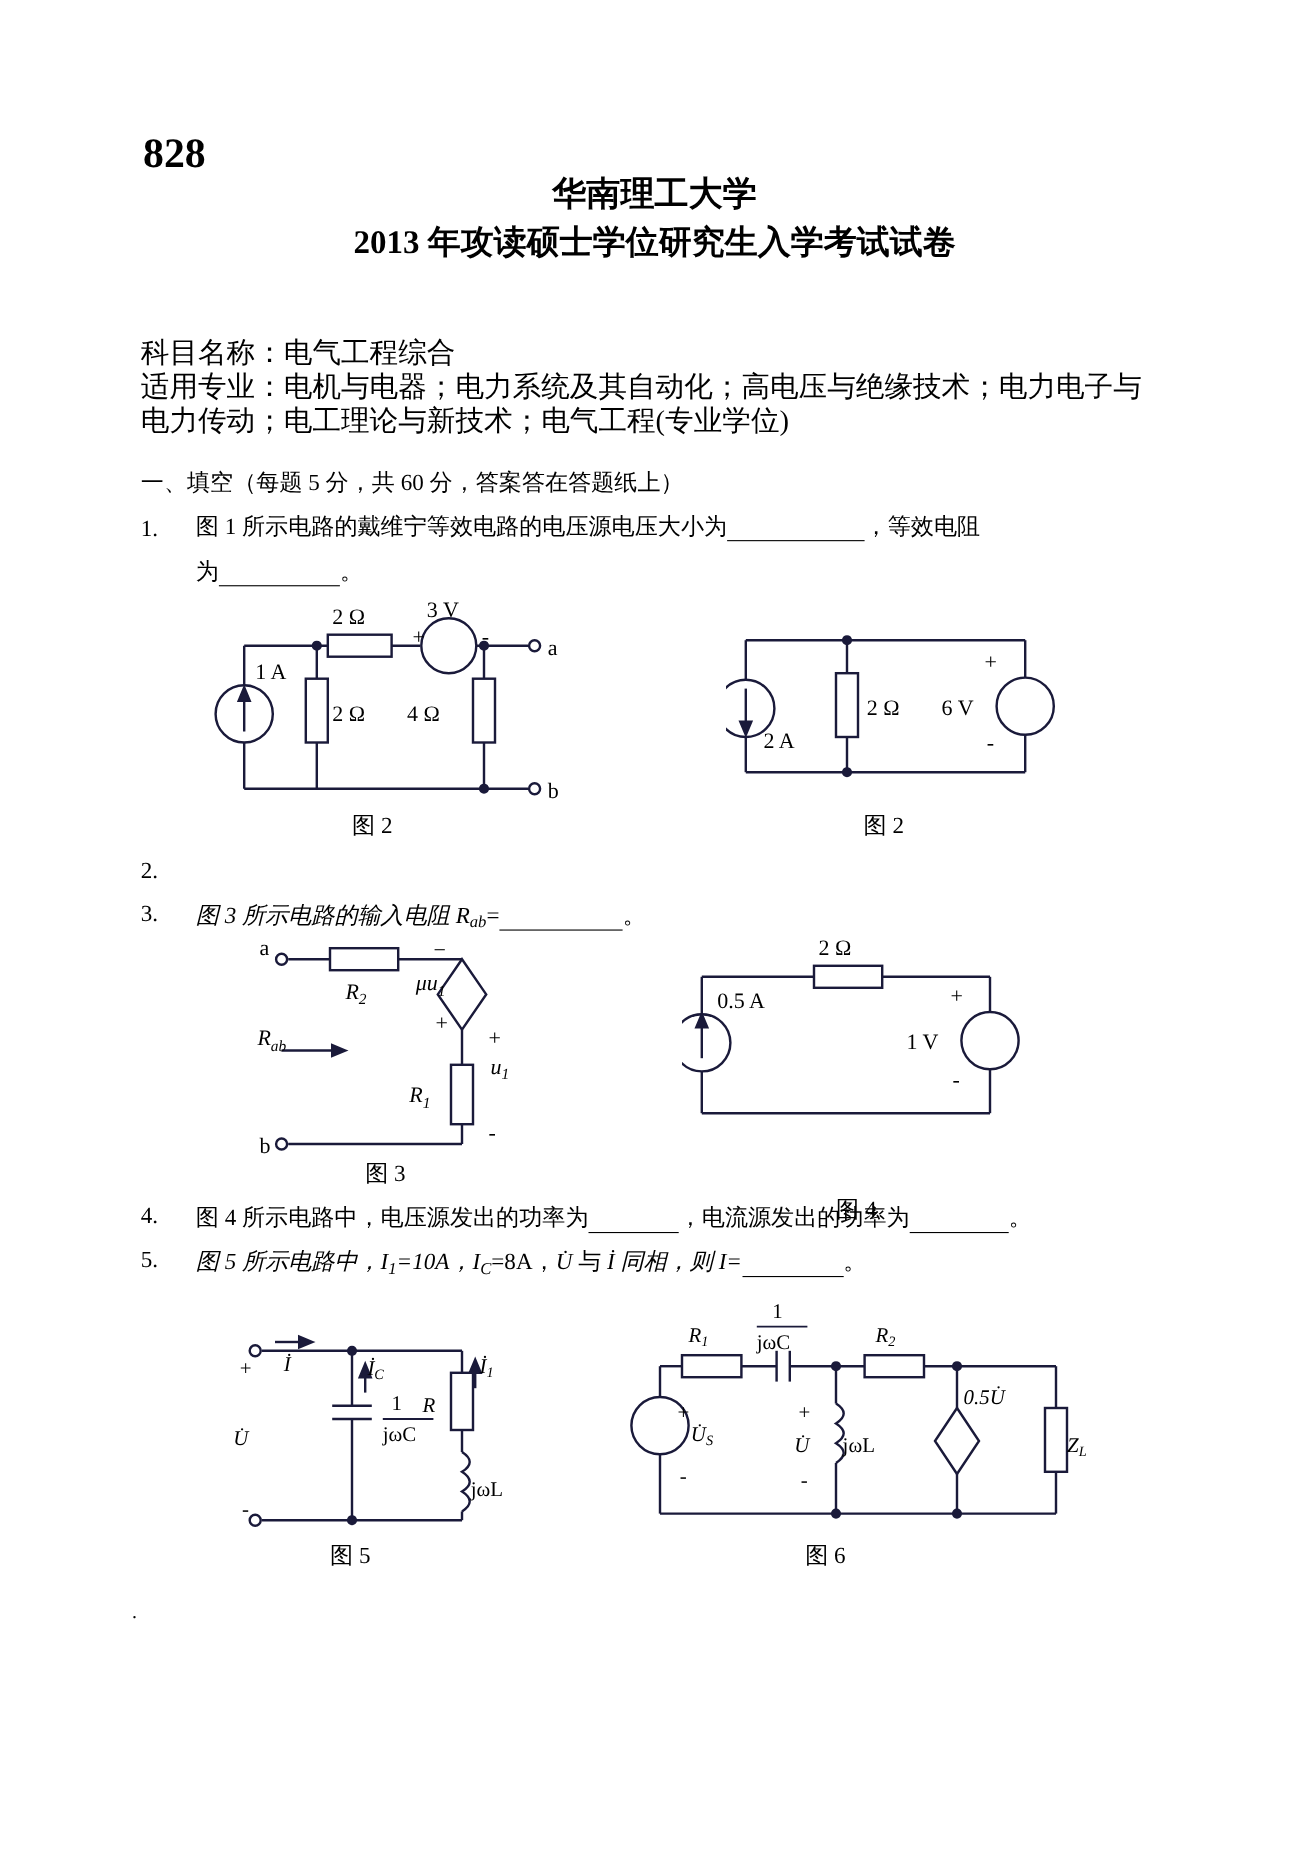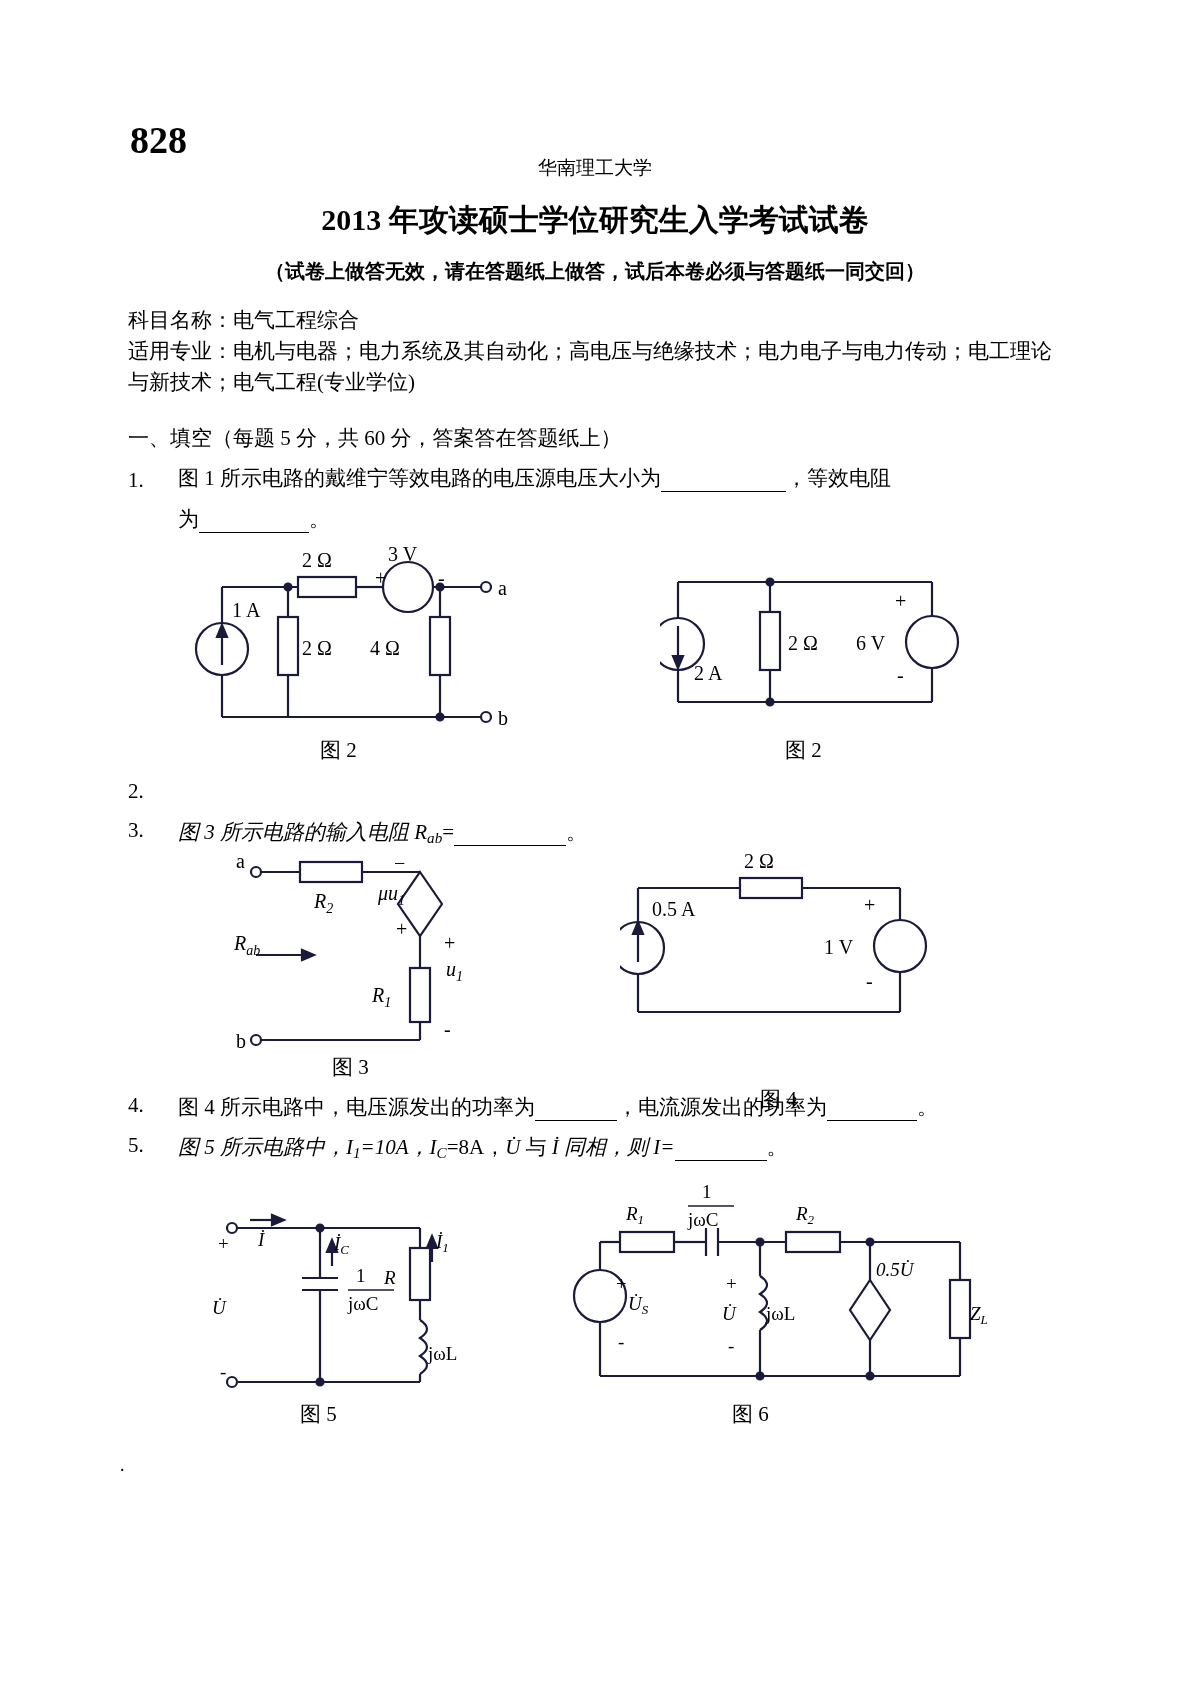--- a/index.html
+++ b/index.html
@@ -6,45 +6,44 @@
   body{
     width:1190px;height:1683px;
     background:#ffffff;
     font-family:"Liberation Serif", serif;
     color:#000;
     position:relative;
     overflow:hidden;
   }
   .page{position:absolute;left:0;top:0;width:1190px;height:1683px;}
   .code{position:absolute;left:130px;top:118px;font-size:38px;font-weight:bold;font-family:"Liberation Serif",serif;}
-  .title1{position:absolute;left:0;top:155px;width:1190px;text-align:center;font-size:19px;font-weight:normal;}
+  .title1{position:absolute;left:0;top:155px;width:1190px;text-align:center;font-size:31px;font-weight:bold;}
   .title2{position:absolute;left:0;top:200px;width:1190px;text-align:center;font-size:30px;font-weight:bold;}
   .subnote{position:absolute;left:0;top:258px;width:1190px;text-align:center;font-size:20px;font-weight:bold;}
-  .meta{position:absolute;left:128px;font-size:21px;line-height:31px;}
+  .meta{position:absolute;left:128px;font-size:26px;line-height:31px;}
   .meta1{top:305px;}
   .meta2{top:336px;width:930px;}
   .sect{position:absolute;left:128px;top:424px;font-size:21px;}
   .qnum{position:absolute;font-size:21px;}
   .qtext{position:absolute;font-size:21px;}
   .blank{display:inline-block;border-bottom:1.5px solid #000;}
   .figlabel{position:absolute;font-size:21px;}
   svg{position:absolute;}
   .it{font-style:italic;font-family:"Liberation Serif",serif;}
   .sub{font-size:0.72em;vertical-align:-0.25em;}
   .dotmark{position:absolute;left:120px;top:1455px;font-size:18px;}
 </style>
 </head>
 <body>
 
 <div class="page">
 
   <div class="code">828</div>
   <div class="title1">华南理工大学</div>
   <div class="title2">2013 年攻读硕士学位研究生入学考试试卷</div>
-  <div class="subnote">（试卷上做答无效，请在答题纸上做答，试后本卷必须与答题纸一同交回）</div>
   <div class="meta meta1">科目名称：电气工程综合</div>
   <div class="meta meta2">适用专业：电机与电器；电力系统及其自动化；高电压与绝缘技术；电力电子与电力传动；电工理论与新技术；电气工程(专业学位)</div>
 
   <div class="sect">一、填空（每题 5 分，共 60 分，答案答在答题纸上）</div>
 
   <div class="qnum" style="left:128px;top:468px;">1.</div>
   <div class="qtext" style="left:178px;top:464px;text-align:center;">
     <span>图 1 所示电路的戴维宁等效电路的电压源电压大小为</span><span class="blank" style="width:125px;">&nbsp;</span><span>，等效电阻</span>
   </div>
   <div class="qtext" style="left:178px;top:505px;">

